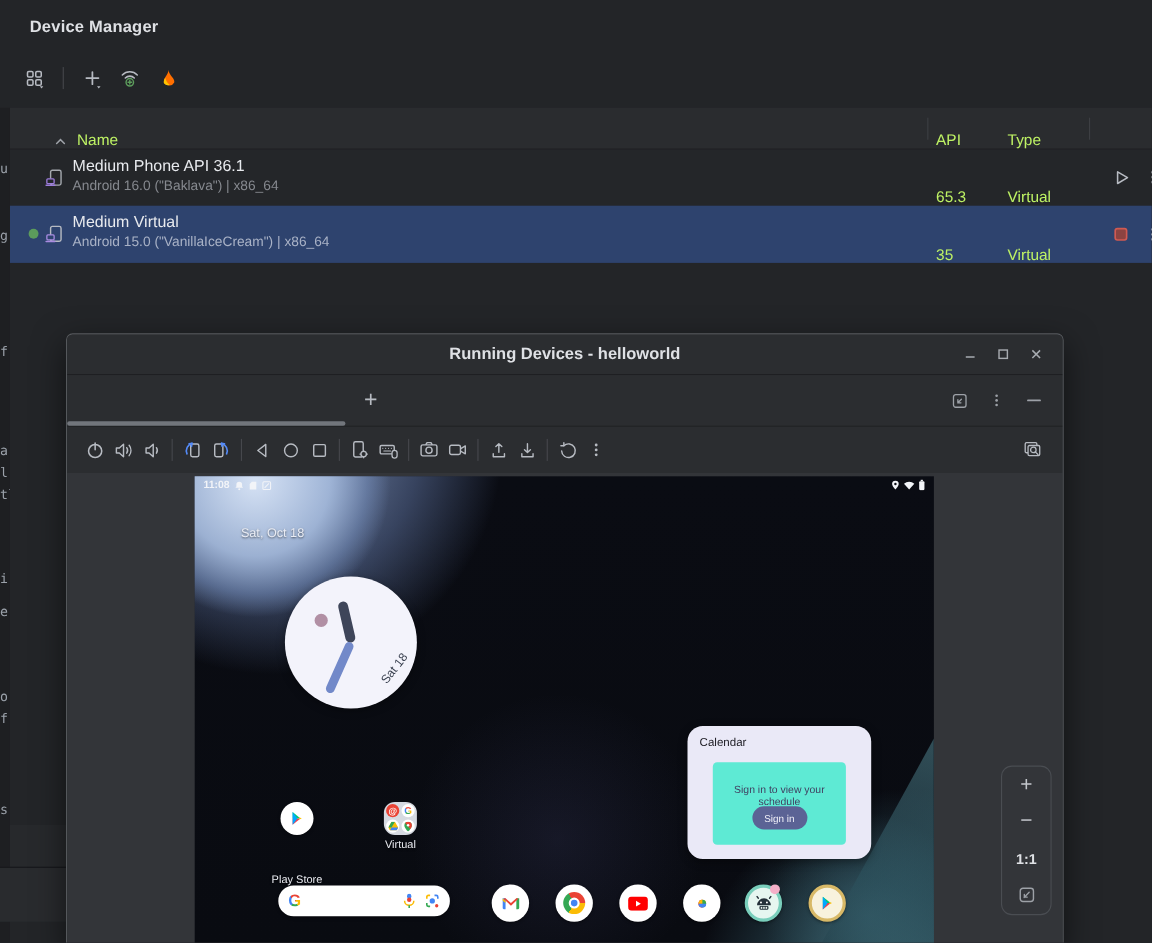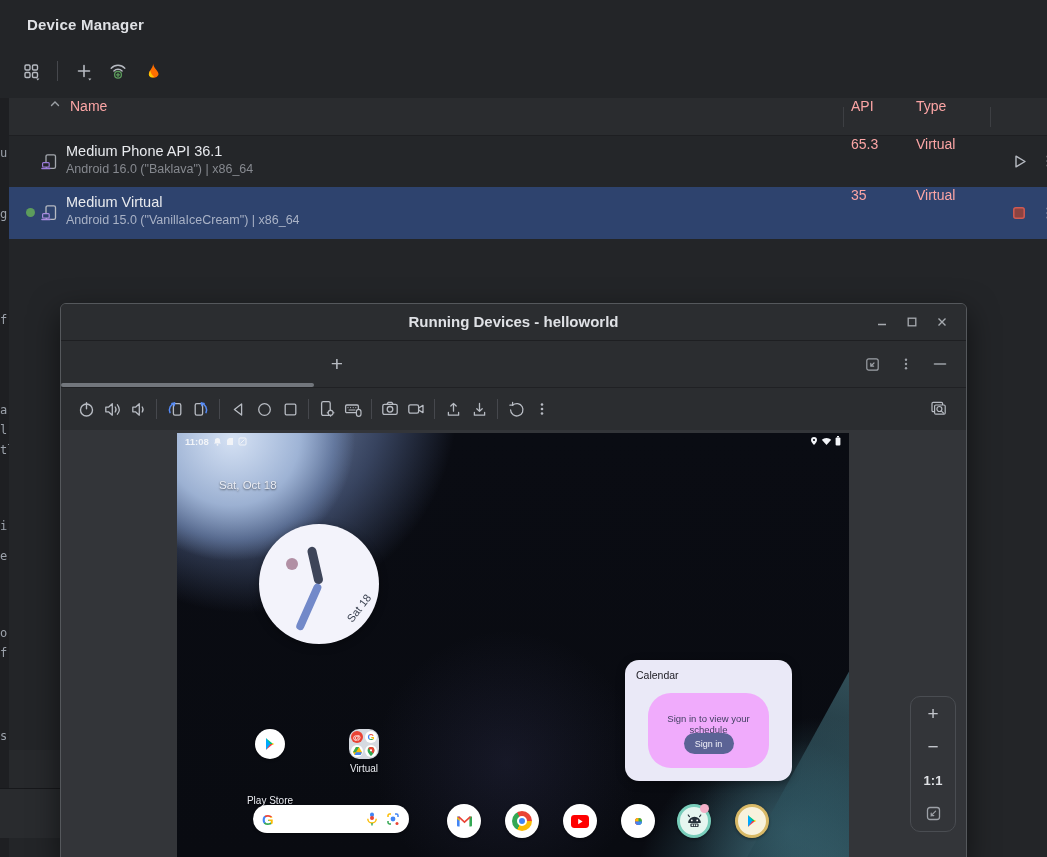--- a/index.html
+++ b/index.html
@@ -12,21 +12,21 @@
   .dm-head{position:absolute;left:0;top:8;right:0;height:90;background:#2B2D30;}
   .dm-title{position:absolute;left:27px;top:0;height:50px;line-height:50px;font-size:15px;font-weight:700;color:#DFE1E5;letter-spacing:.2px;}
   .dm-toolbar{position:absolute;left:18px;top:52px;height:38px;display:flex;align-items:center;gap:8px;}
   .dm-table{position:absolute;left:9px;top:98px;right:0;}
   .dm-header{position:relative;height:37px;background:#2A2C2F;border-bottom:1px solid #1E1F22;font-size:14px;color:#D5D7DC;}
   .dm-row{position:relative;height:51px;background:#242629;}
   .dm-row.selected{background:#2E436E;}
   .row-name{position:absolute;left:57px;top:7px;font-size:14.5px;color:#E8EAEE;}
   .row-details{position:absolute;left:57px;top:26px;font-size:12.5px;color:#86898F;}
   .selected .row-details{color:#A9B2C6;}
-  .cell{position:absolute;top:0;height:100%;display:flex;align-items:flex-start;font-size:14px;color:#fca5a5;}
+  .cell{position:absolute;top:0;height:100%;display:flex;align-items:flex-end;font-size:14px;color:#bef264;}
   
   .left-strip{position:absolute;left:0;top:98px;width:9px;bottom:0;background:#1E1F22;overflow:hidden;}
   .left-strip span{position:absolute;left:0;font-family:"DejaVu Sans Mono",monospace;font-size:12px;color:#9BA1AA;}
   
   .win{position:absolute;left:60px;top:303px;width:905px;height:556px;background:#2B2D30;border:1px solid #55585C;border-radius:6px 6px 0 0;box-shadow:0 10px 30px rgba(0,0,0,.55);overflow:hidden;}
   .win-titlebar{position:relative;height:36px;background:#2B2D30;border-bottom:1px solid #1E1F22;}
   .win-title{position:absolute;left:0;right:0;top:0;height:36px;line-height:36px;text-align:center;font-size:15px;font-weight:700;color:#DFE1E5;}
   .win-controls{position:absolute;right:14px;top:0;height:36px;display:flex;align-items:center;gap:10px;}
   .win-tabs{position:relative;height:46px;background:#2B2D30;border-bottom:1px solid #202124;}
   .tab{position:absolute;left:14px;top:0;height:46px;display:flex;align-items:center;gap:7px;font-size:15px;color:#DFE1E5;}
@@ -52,21 +52,21 @@
   
   .clock{position:absolute;left:82px;top:91px;width:120px;height:120px;background:#F3F3FB;border-radius:50%;box-shadow:0 2px 8px rgba(0,0,0,.35);}
   .hand{position:absolute;left:50%;bottom:50%;transform-origin:50% 100%;border-radius:6px;}
   .hand.hour{width:9px;height:38px;margin-left:-4.5px;background:#3E4559;transform:rotate(-13deg);}
   .hand.minute{width:8px;height:50px;margin-left:-4px;background:#7289C9;transform:rotate(204deg);}
   .clock-dot{position:absolute;left:27px;top:34px;width:12px;height:12px;border-radius:50%;background:#B18FA4;}
   .clock-date{position:absolute;right:4px;bottom:30px;font-size:11px;color:#39404F;transform:rotate(-52deg);}
   
   .calendar{position:absolute;left:448px;top:227px;width:167px;height:121px;background:#EAE9F7;border-radius:14px;box-shadow:0 2px 8px rgba(0,0,0,.35);}
   .cal-title{position:absolute;left:11px;top:9px;font-size:10.5px;color:#1C1B22;}
-  .cal-inner{position:absolute;left:23px;top:33px;width:121px;height:75px;background:#f0abfc;border-radius:23px;}
+  .cal-inner{position:absolute;left:23px;top:33px;width:121px;height:75px;background:#5eead4;border-radius:4px;}
   .cal-msg{position:absolute;left:0;right:0;top:20px;text-align:center;font-size:9.5px;color:#403F60;}
   .cal-btn{position:absolute;left:50%;top:40px;transform:translateX(-50%);width:50px;height:21px;background:#5B6395;border-radius:11px;color:#F2F2FA;font-size:9px;display:flex;align-items:center;justify-content:center;}
   
   .appicon{position:absolute;width:30px;height:30px;border-radius:50%;background:#fff;display:flex;align-items:center;justify-content:center;box-shadow:0 1px 3px rgba(0,0,0,.4);}
   .applabel{position:absolute;font-size:10px;color:#E8EAF0;text-shadow:0 1px 2px rgba(0,0,0,.7);text-align:center;width:70px;}
   .folder{position:absolute;left:172px;top:296px;width:30px;height:30px;border-radius:10px;background:#D6DAE1;display:grid;grid-template-columns:12px 12px;grid-template-rows:12px 12px;gap:2px;align-content:center;justify-content:center;}
   .mini{width:12px;height:12px;border-radius:50%;display:flex;align-items:center;justify-content:center;font-size:8px;font-weight:700;}
   
   .searchpill{position:absolute;left:76px;top:372px;width:156px;height:28px;background:#FFFFFF;border-radius:14px;display:flex;align-items:center;padding:0 9px;box-sizing:border-box;box-shadow:0 1px 3px rgba(0,0,0,.4);}
   .g-logo{font-size:15px;font-weight:700;background:conic-gradient(from -40deg,#EA4335 0 90deg,#FBBC05 90deg 180deg,#34A853 180deg 265deg,#4285F4 265deg 360deg);-webkit-background-clip:text;background-clip:text;color:transparent;}

